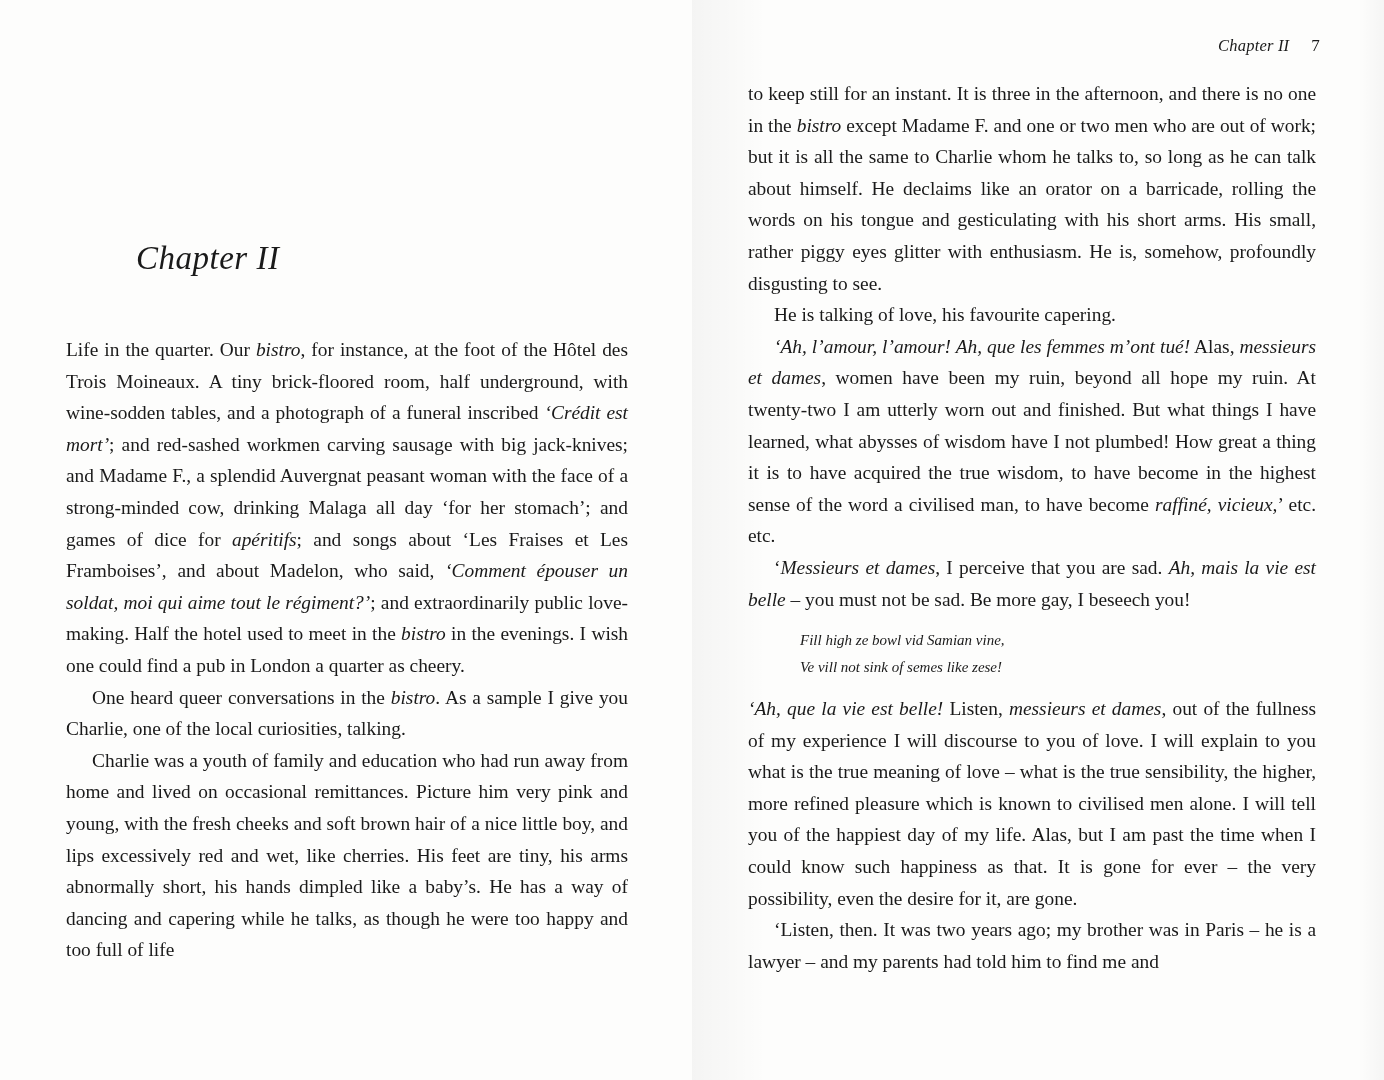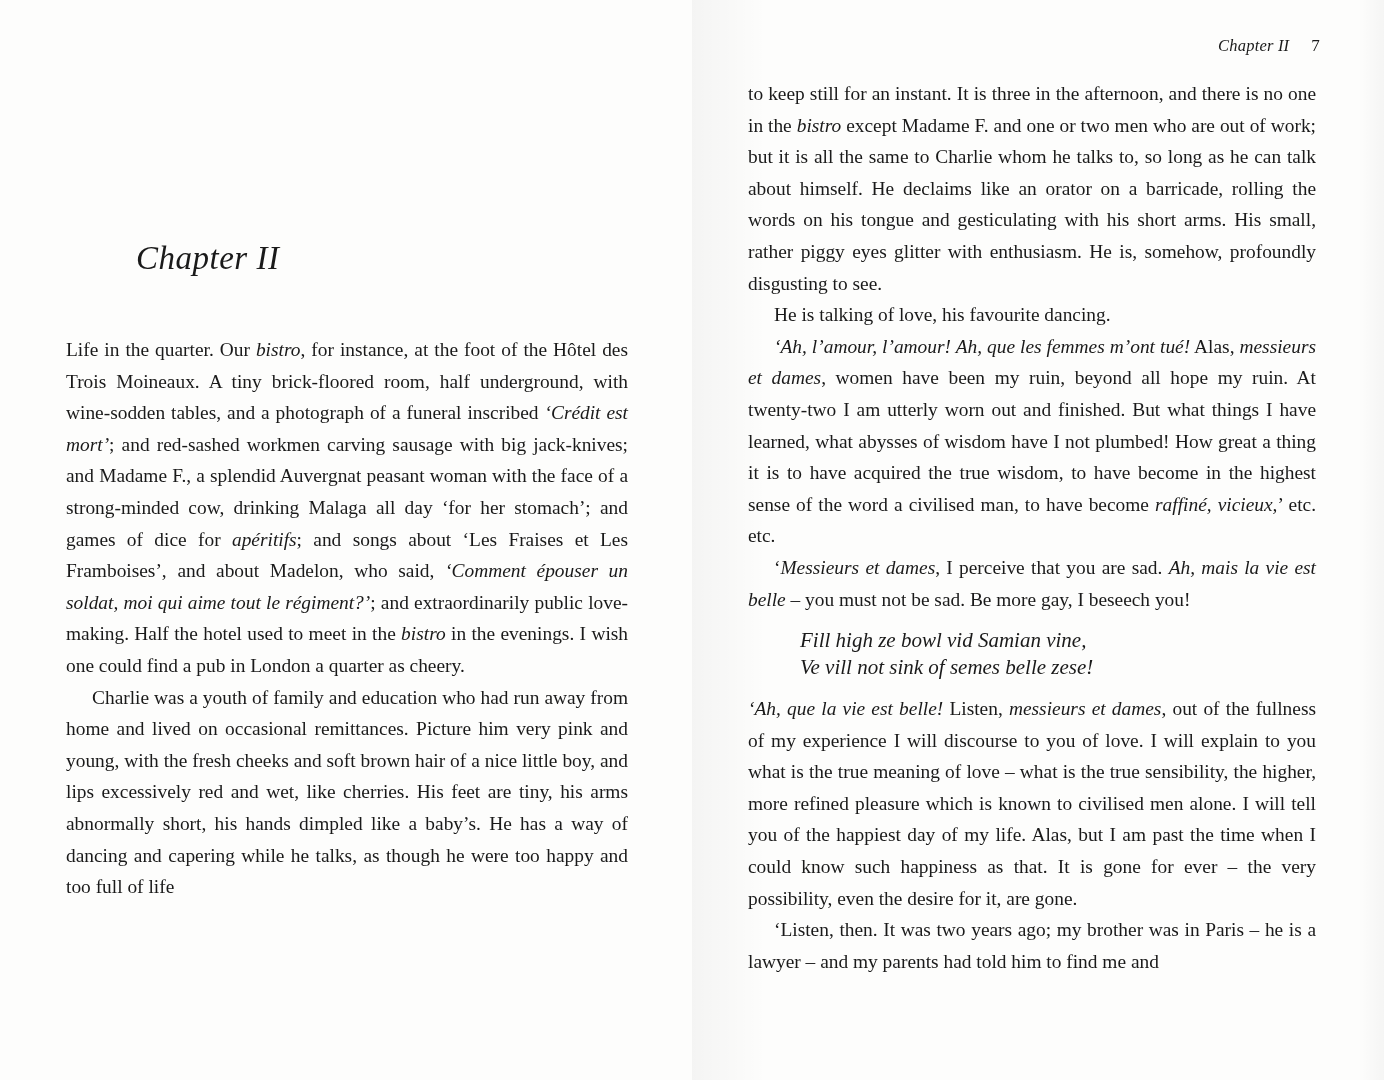--- a/index.html
+++ b/index.html
@@ -89,21 +89,21 @@
   .col p {
     margin: 0;
   }
   .col p.indent {
     text-indent: 26px;
   }
   .col p.verse {
     margin: 12px 0 12px 0;
     padding-left: 52px;
     font-style: italic;
-    font-size: 21px;
+    font-size: 15px;
     line-height: 27px;
     text-align: left;
   }
   .col p.verse .line {
     display: block;
   }
   em {
   }
   
   .gutter-shade {
@@ -129,41 +129,42 @@
 <body>
 
 <div class="page">
   <div class="spread">
 
     <div class="leaf leaf-left">
       <div class="chapter-title">Chapter II</div>
 
       <div class="col col-left">
         <p>Life in the quarter. Our <em>bistro</em>, for instance, at the foot of the Hôtel des Trois Moineaux. A tiny brick-floored room, half underground, with wine-sodden tables, and a photograph of a funeral inscribed <em>‘Crédit est mort’</em>; and red-sashed workmen carving sausage with big jack-knives; and Madame F., a splendid Auvergnat peasant woman with the face of a strong-minded cow, drinking Malaga all day ‘for her stomach’; and games of dice for <em>apéritifs</em>; and songs about ‘Les Fraises et Les Framboises’, and about Madelon, who said, <em>‘Comment épouser un soldat, moi qui aime tout le régiment?’</em>; and extraordinarily public love-making. Half the hotel used to meet in the <em>bistro</em> in the evenings. I wish one could find a pub in London a quarter as cheery.</p>
+        <p class="indent">One heard queer conversations in the <em>bistro</em>. As a sample I give you Charlie, one of the local curiosities, talking.</p>
         <p class="indent">Charlie was a youth of family and education who had run away from home and lived on occasional remittances. Picture him very pink and young, with the fresh cheeks and soft brown hair of a nice little boy, and lips excessively red and wet, like cherries. His feet are tiny, his arms abnormally short, his hands dimpled like a baby’s. He has a way of dancing and capering while he talks, as though he were too happy and too full of life</p>
       </div>
     </div>
 
     <div class="leaf leaf-right">
       <div class="running-head">
         <span class="rh-title">Chapter II</span>
         <span class="rh-folio">7</span>
       </div>
     </div>
 
   </div>
 
   <div class="col col-right">
     <p>to keep still for an instant. It is three in the afternoon, and there is no one in the <em>bistro</em> except Madame F. and one or two men who are out of work; but it is all the same to Charlie whom he talks to, so long as he can talk about himself. He declaims like an orator on a barricade, rolling the words on his tongue and gesticulating with his short arms. His small, rather piggy eyes glitter with enthusiasm. He is, somehow, profoundly disgusting to see.</p>
-    <p class="indent">He is talking of love, his favourite dancing.</p>
+    <p class="indent">He is talking of love, his favourite capering.</p>
     <p class="indent"><em>‘Ah, l’amour, l’amour! Ah, que les femmes m’ont tué!</em> Alas, <em>messieurs et dames</em>, women have been my ruin, beyond all hope my ruin. At twenty-two I am utterly worn out and finished. But what things I have learned, what abysses of wisdom have I not plumbed! How great a thing it is to have acquired the true wisdom, to have become in the highest sense of the word a civilised man, to have become <em>raffiné, vicieux,</em>’ etc. etc.</p>
     <p class="indent">‘<em>Messieurs et dames</em>, I perceive that you are sad. <em>Ah, mais la vie est belle</em> – you must not be sad. Be more gay, I beseech you!</p>
     <p class="verse">
         <span class="line">Fill high ze bowl vid Samian vine,</span>
-        <span class="line">Ve vill not sink of semes belle zese!</span>
+        <span class="line">Ve vill not sink of semes like zese!</span>
       </p>
     <p><em>‘Ah, que la vie est belle!</em> Listen, <em>messieurs et dames</em>, out of the fullness of my experience I will discourse to you of love. I will explain to you what is the true meaning of love – what is the true sensibility, the higher, more refined pleasure which is known to civilised men alone. I will tell you of the happiest day of my life. Alas, but I am past the time when I could know such happiness as that. It is gone for ever – the very possibility, even the desire for it, are gone.</p>
     <p class="indent">‘Listen, then. It was two years ago; my brother was in Paris – he is a lawyer – and my parents had told him to find me and</p>
   </div>
 
   <div class="gutter-shade"></div>
   <div class="edge-shade"></div>
 </div>
 
 </body></html>

